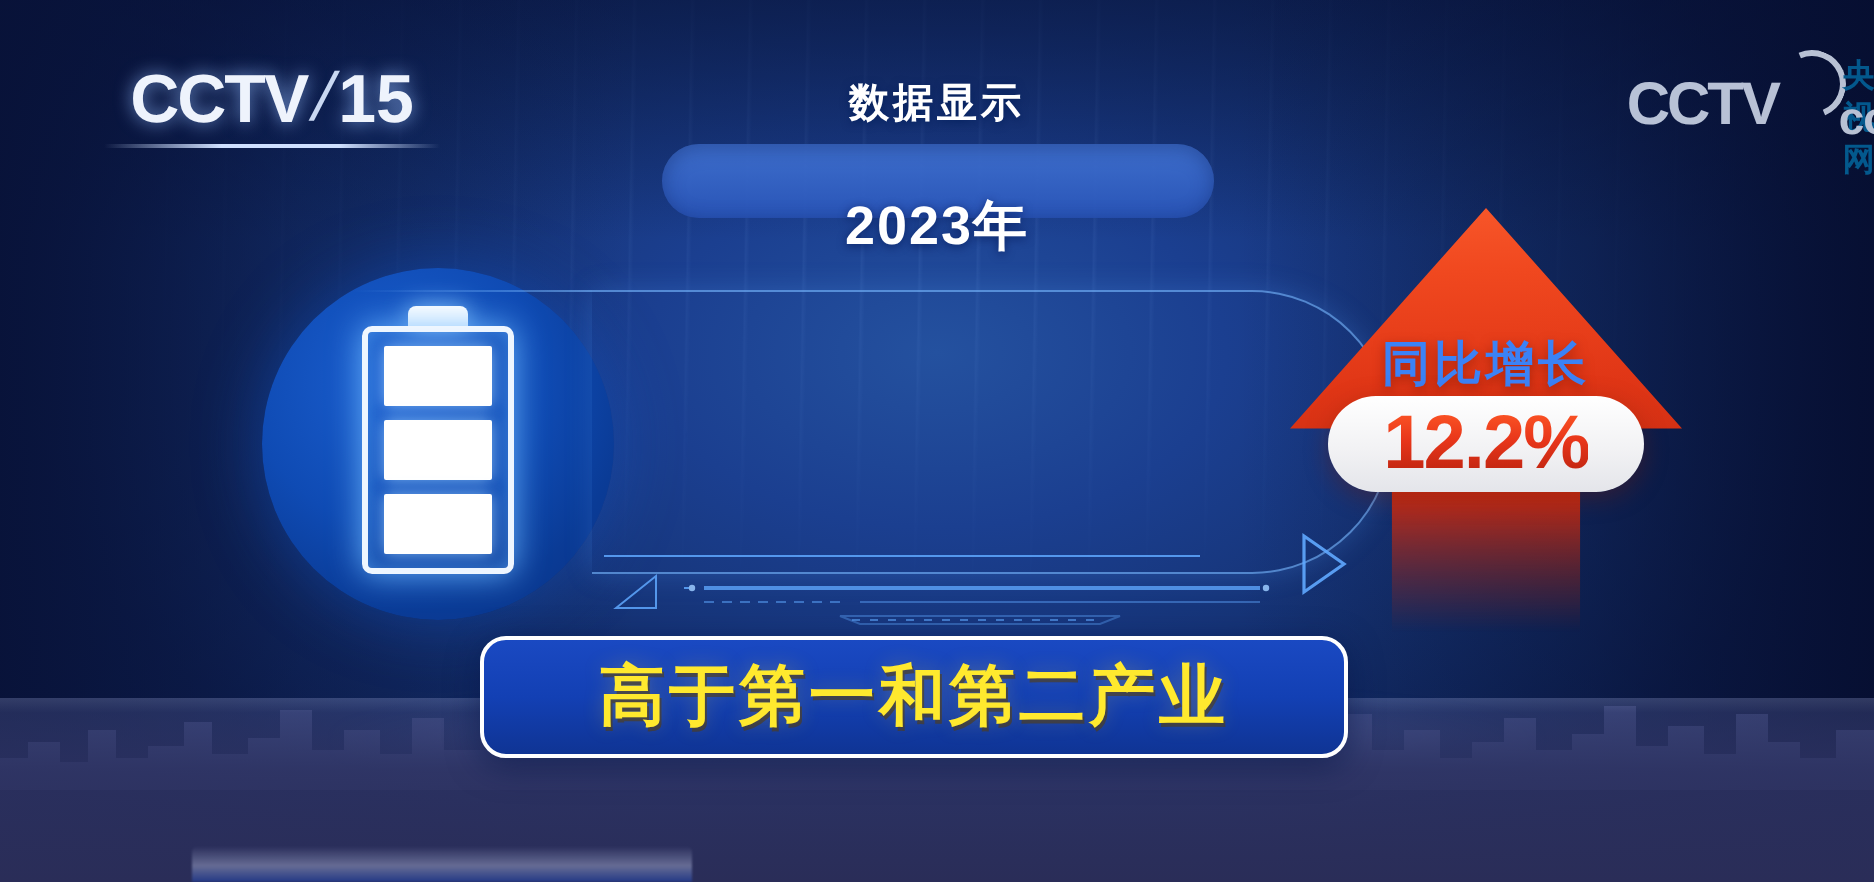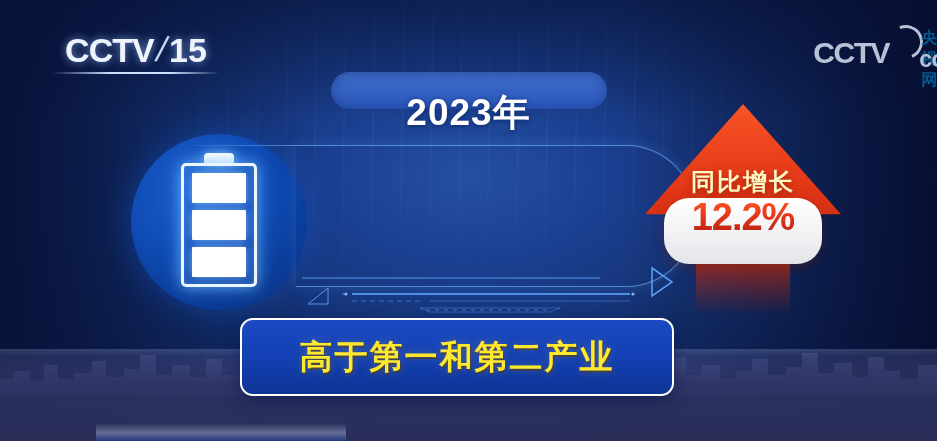--- a/index.html
+++ b/index.html
@@ -88,21 +88,21 @@
     text-shadow:0 1px 4px rgba(0,30,90,.8);
   }
   .year-pill {
     position:absolute; left:50%; transform:translateX(-50%); top:72px;
     width:276px; height:37px; border-radius:19px;
     background:linear-gradient(180deg, rgba(66,116,212,.92) 0%, rgba(42,86,186,.92) 100%);
     display:flex; align-items:center; justify-content:center;
     box-shadow:0 2px 10px rgba(10,30,90,.4) inset;
   }
   .year-pill span {
-    font-size:37px; font-weight:bold; color:#ffffff; letter-spacing:1px;
+    font-size:27px; font-weight:bold; color:#ffffff; letter-spacing:1px;
     text-shadow:0 1px 5px rgba(0,20,80,.65);
     margin-top:44px;
   }
 
   
   .circle {
     position:absolute; left:131px; top:134px; width:176px; height:176px; border-radius:50%;
     background:radial-gradient(circle at 38% 32%, #1b5fd0 0%, #0f4bb4 45%, #0a3b96 72%, #0a3182 100%);
     box-shadow:0 0 34px rgba(20,90,210,.45);
   }
@@ -143,39 +143,39 @@
   .arrow-shape {
     position:absolute; inset:0;
     background:linear-gradient(178deg, #f8572a 0%, #f0481f 16%, #e03616 42%, #c62a12 70%, #8e2412 100%);
     clip-path:polygon(50% 0%, 100% 52%, 74% 52%, 74% 100%, 26% 100%, 26% 52%, 0% 52%);
     filter:drop-shadow(0 6px 18px rgba(170,40,10,.45));
     -webkit-mask-image:linear-gradient(180deg,#000 0%,#000 66%,rgba(0,0,0,.25) 92%,rgba(0,0,0,0) 100%);
             mask-image:linear-gradient(180deg,#000 0%,#000 66%,rgba(0,0,0,.25) 92%,rgba(0,0,0,0) 100%);
   }
   .arrow-label {
     position:absolute; left:0; right:0; top:62px; text-align:center;
-    font-size:24px; font-weight:bold; color:#fef9c3; letter-spacing:2px;
+    font-size:24px; font-weight:bold; color:#3b82f6; letter-spacing:2px;
     text-shadow:0 2px 6px rgba(120,20,0,.6);
   }
   .pct-pill {
     position:absolute; left:50%; transform:translateX(-50%); top:94px;
-    width:158px; height:66px; border-radius:25px;
+    width:158px; height:48px; border-radius:25px;
     background:linear-gradient(180deg, #ffffff 0%, #f2f2f4 55%, #e4e5ea 100%);
-    display:flex; align-items:flex-start; justify-content:center;
+    display:flex; align-items:center; justify-content:center;
     box-shadow:0 3px 12px rgba(120,25,5,.35);
   }
   .pct-pill span {
     font-size:38px; font-weight:bold; letter-spacing:-1px; line-height:1;
     background:linear-gradient(180deg, #ff5a27 0%, #e8361a 45%, #b5210f 100%);
     -webkit-background-clip:text; background-clip:text; color:transparent;
   }
 
   
   .banner {
-    position:absolute; left:240px; top:318px; width:434px; height:78px; border-radius:13px;
+    position:absolute; left:240px; top:318px; width:434px; height:61px; border-radius:13px;
     background:linear-gradient(180deg, #1a49c2 0%, #1340b4 50%, #0f3494 100%);
     border:2.5px solid #ffffff;
     display:flex; align-items:center; justify-content:center;
     box-shadow:0 4px 16px rgba(5,20,70,.55);
   }
   .banner span {
     font-size:33px; font-weight:bold; color:#ffe92e; letter-spacing:2px; white-space:nowrap;
     text-shadow:1px 2px 0 rgba(90,60,0,.55), 0 0 10px rgba(255,220,60,.25);
   }
 </style>
@@ -207,20 +207,21 @@
 
   <div class="cctvcom">
     <div class="cctvcom-inner">
       <span class="ccom-main">CCTV</span>
       <span class="ccom-arc"></span>
       <span class="ccom-cn">央视网</span>
       <span class="ccom-com">com</span>
     </div>
   </div>
 
+  <div class="hdr-sub">数据显示</div>
   <div class="year-pill">
     <span>2023年</span>
   </div>
 
   <div class="circle"></div>
   <div class="battery">
     <div class="bat-cap"></div>
     <div class="bat-body">
       <div class="bat-seg"></div>
       <div class="bat-seg"></div>

